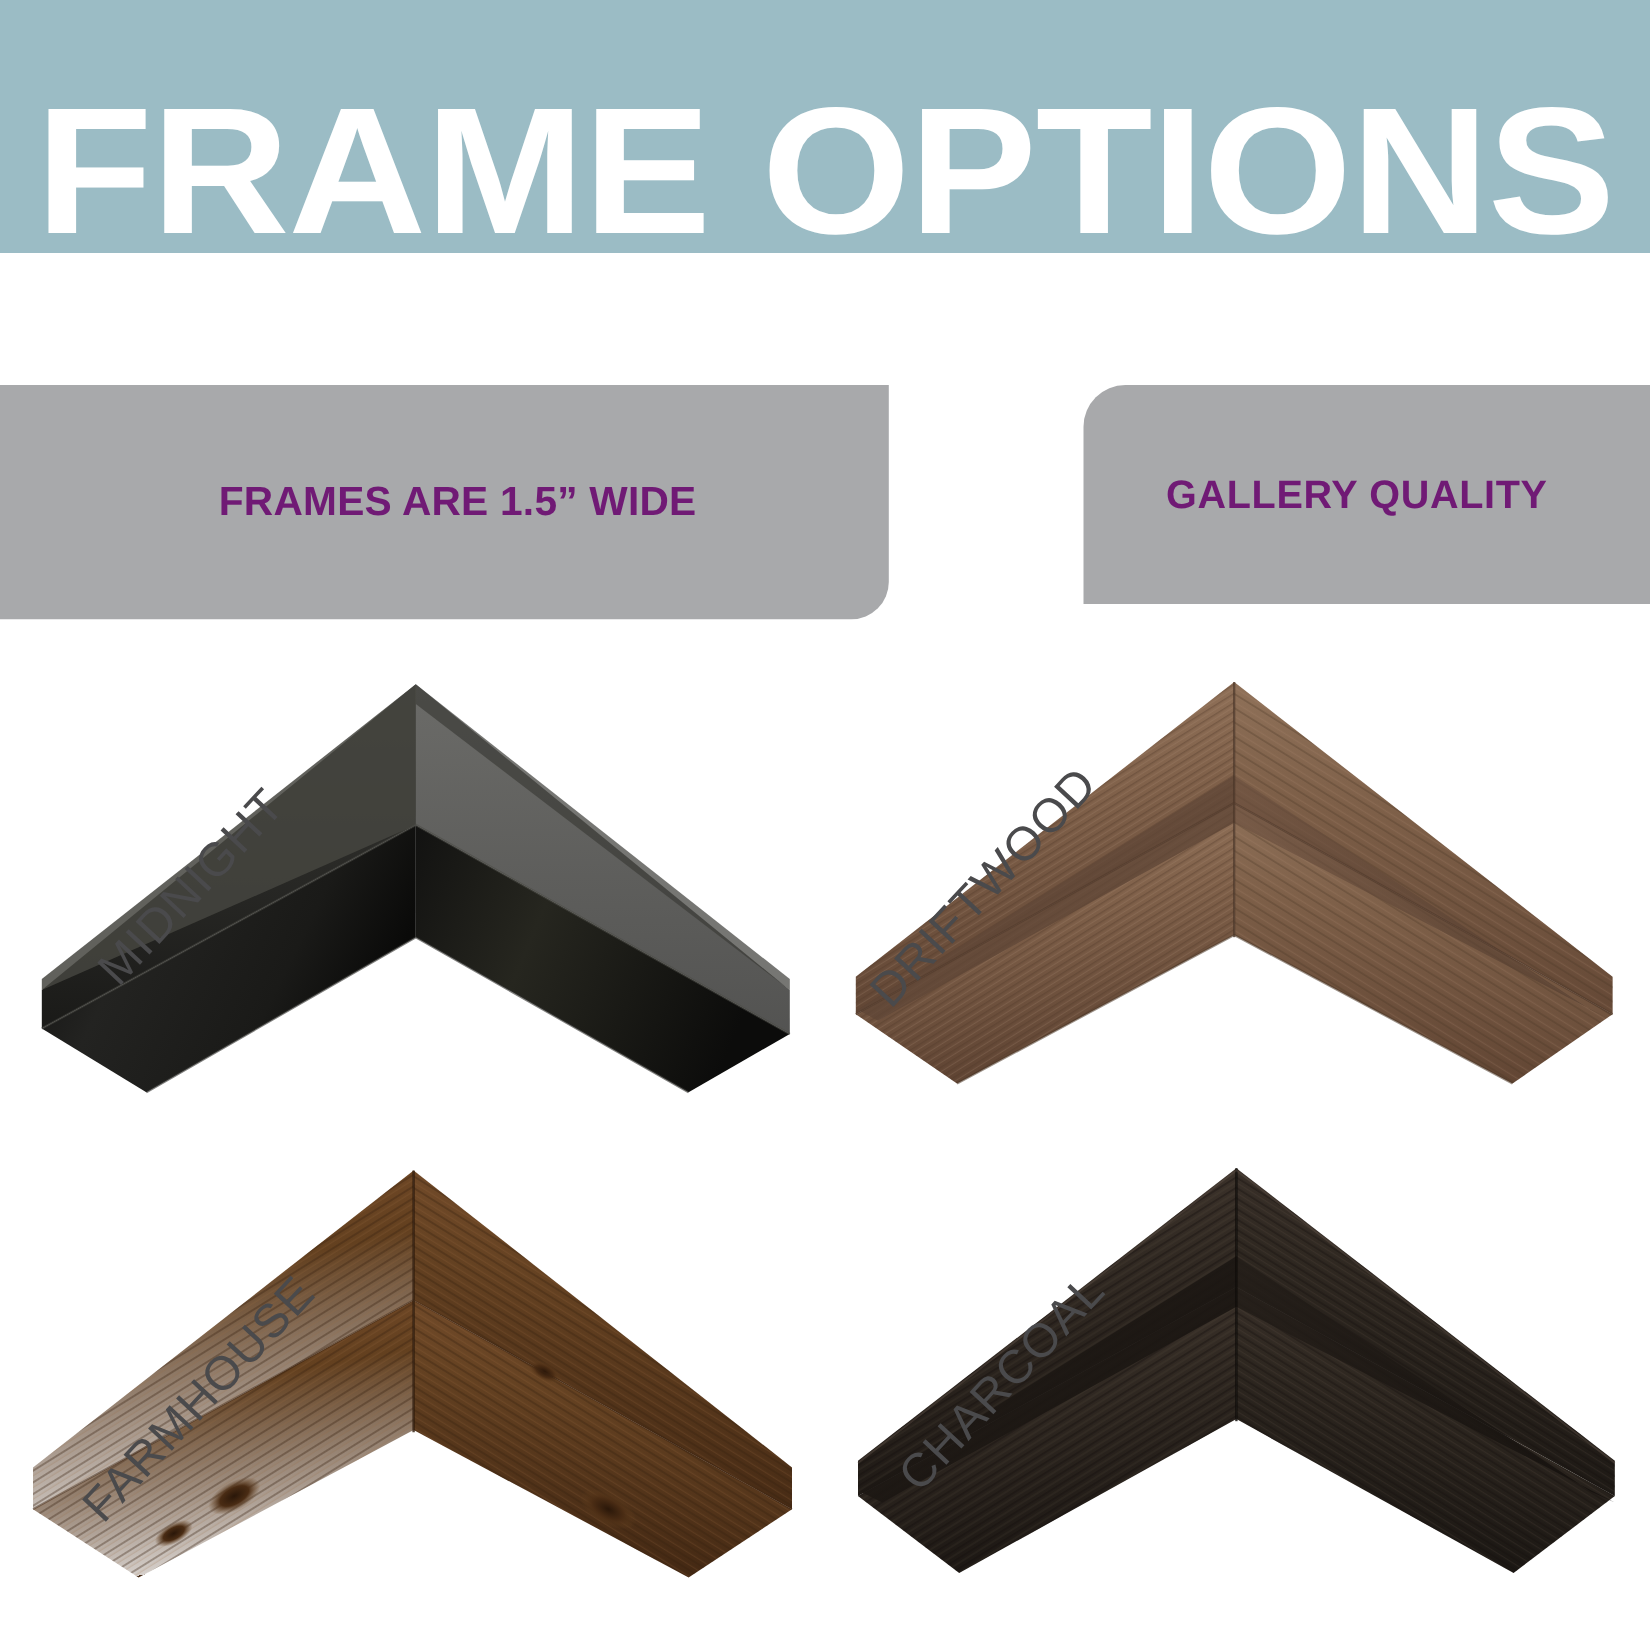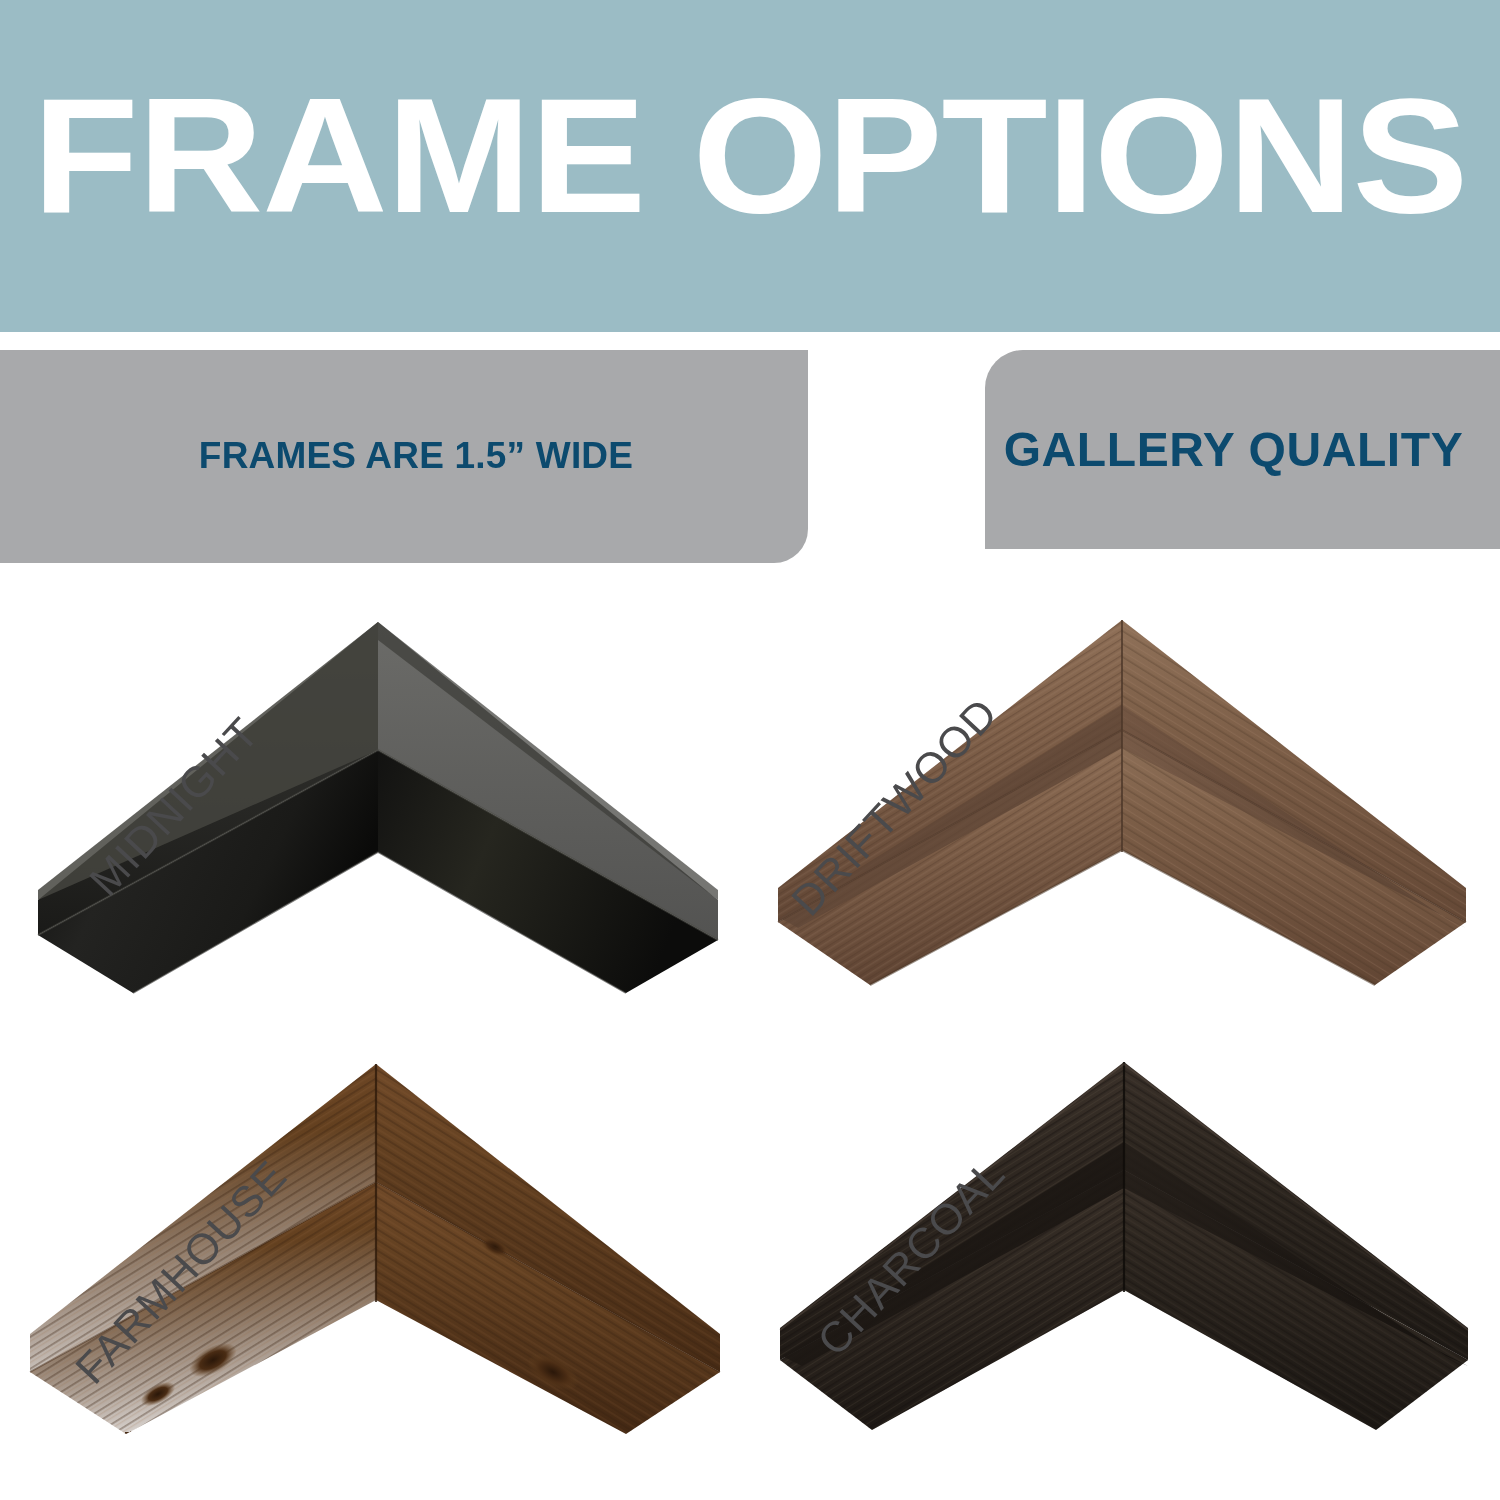--- a/index.html
+++ b/index.html
@@ -22,21 +22,21 @@
     height: 1500px;
     background: #ffffff;
   }
 
   
   .header-banner {
     position: absolute;
     left: 0;
     top: 0;
     width: 1500px;
-    height: 332px;
+    height: 230px;
     background: #9bbcc5;
     overflow: hidden;
   }
   .header-title {
     position: absolute;
     left: 0;
     top: 0;
     width: 1500px;
     height: 311px;
     display: flex;
@@ -52,21 +52,21 @@
     transform: scaleX(1.06);
     transform-origin: center center;
     text-transform: uppercase;
     -webkit-font-smoothing: antialiased;
   }
 
   
   .info-box {
     position: absolute;
     background: #a8a9ab;
-    color: #0c4a6e;
+    color: #701a75;
     display: flex;
     flex-direction: column;
     align-items: center;
     justify-content: center;
     text-align: center;
     font-family: "Liberation Sans", sans-serif;
     font-weight: bold;
     text-transform: uppercase;
     -webkit-font-smoothing: antialiased;
   }
@@ -81,21 +81,21 @@
     letter-spacing: 0.2px;
     padding-left: 24px;
     box-sizing: border-box;
   }
   .info-box-right {
     left: 985px;
     top: 350px;
     width: 515px;
     height: 199px;
     border-top-left-radius: 38px;
-    font-size: 48px;
+    font-size: 36px;
     line-height: 1.33;
     letter-spacing: 0.6px;
     padding-right: 18px;
     box-sizing: border-box;
   }
   .info-line { display: block; }
 
   
   .samples {
     position: absolute;

